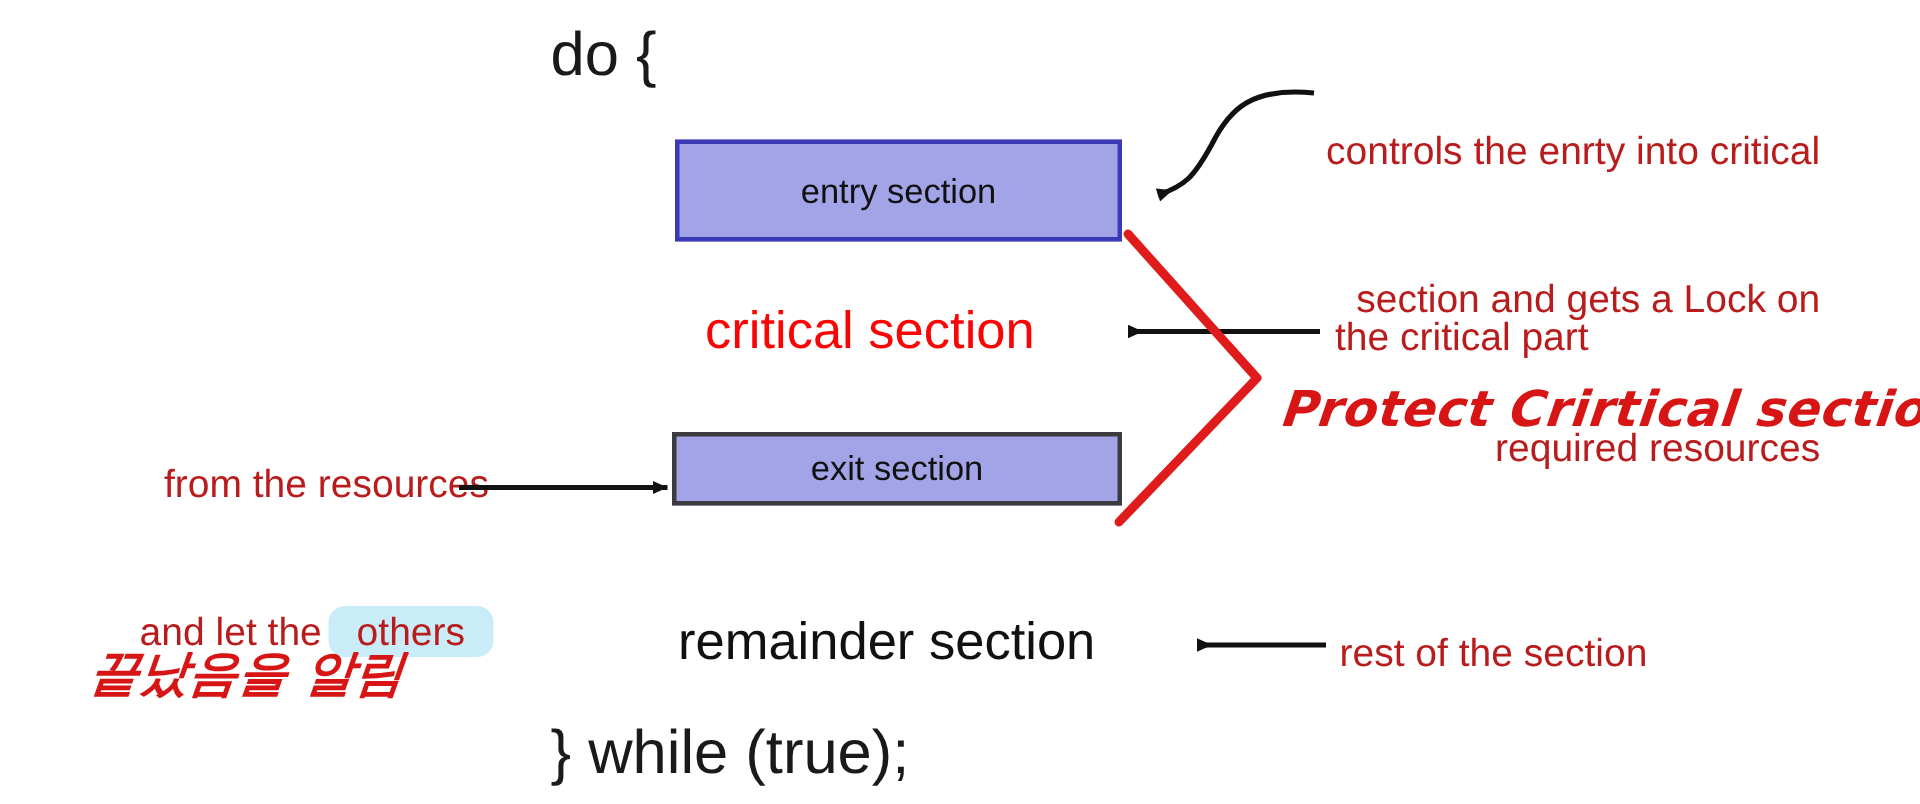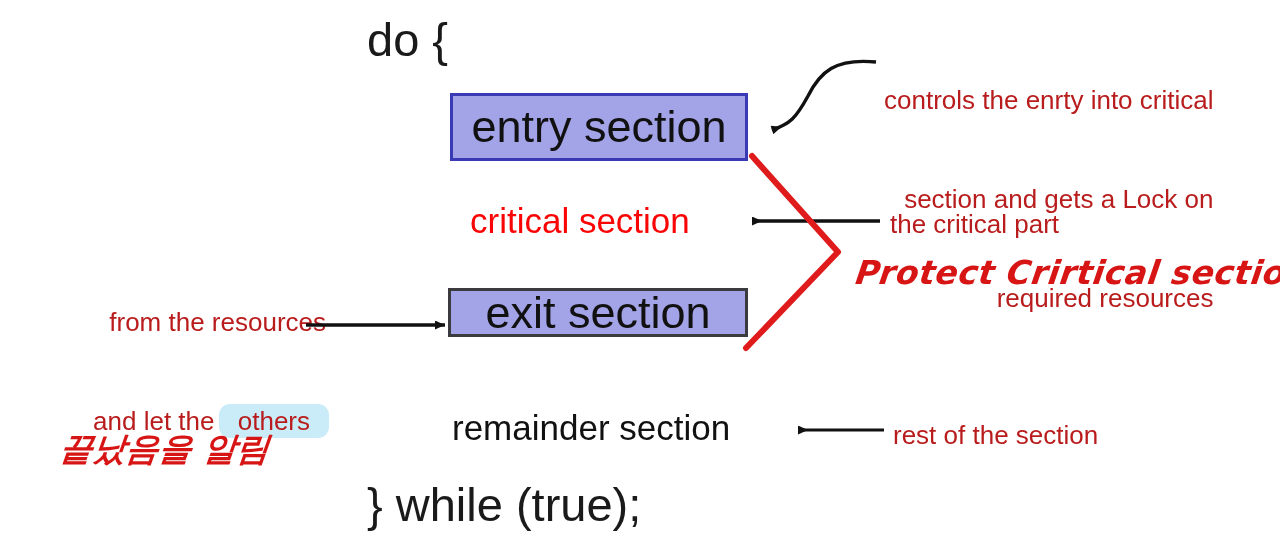--- a/index.html
+++ b/index.html
@@ -14,32 +14,32 @@
     background: #ffffff;
     overflow: hidden;
     font-family: "Liberation Sans", sans-serif;
     color: #111111;
   }
   .abs { position: absolute; }
 
   
   .code-line {
     font-family: "Liberation Sans", sans-serif;
-    font-size: 47px;
+    font-size: 41px;
     color: #1a1a1a;
     white-space: nowrap;
     line-height: 1;
   }
 
   
   .proc-box {
     display: flex;
     align-items: center;
     justify-content: center;
-    font-size: 45px;
+    font-size: 23px;
     color: #111111;
     background: #a3a3e8;
     box-sizing: border-box;
     white-space: nowrap;
   }
   .proc-box.entry { border: 3px solid #3a3ab4; }
   .proc-box.exit  { border: 3px solid #3a3a3f; }
 
   
   .diagram-label {

